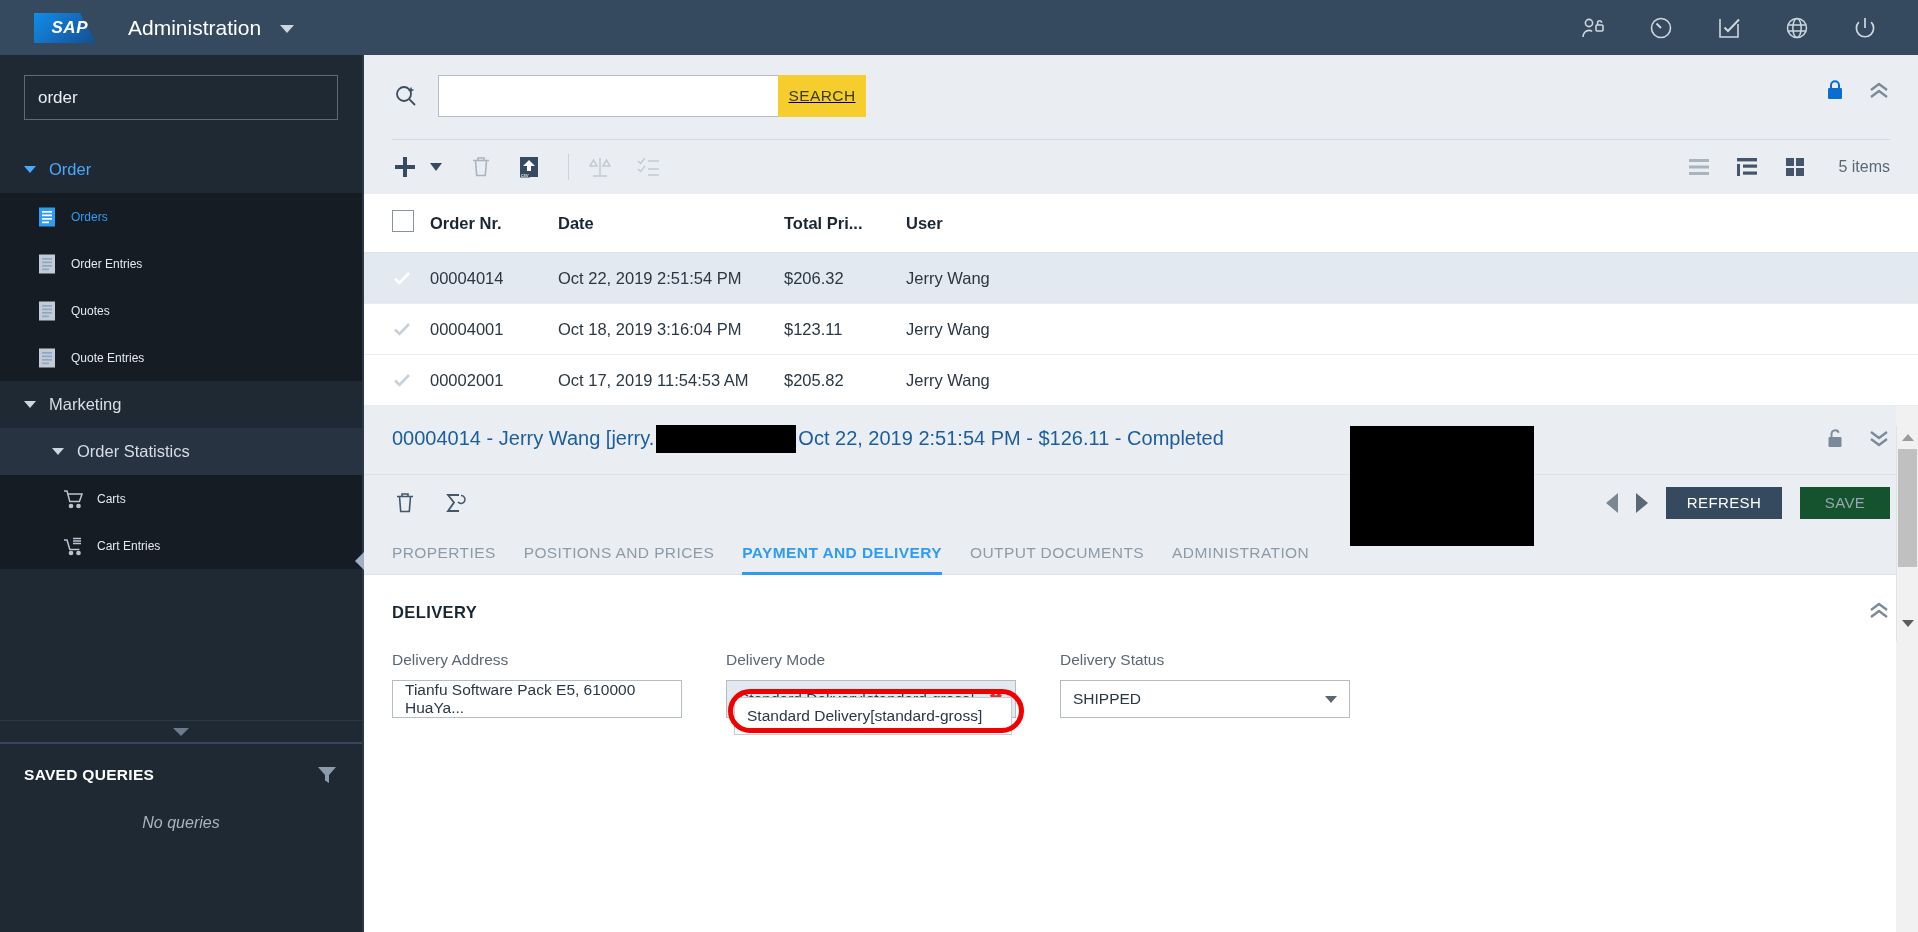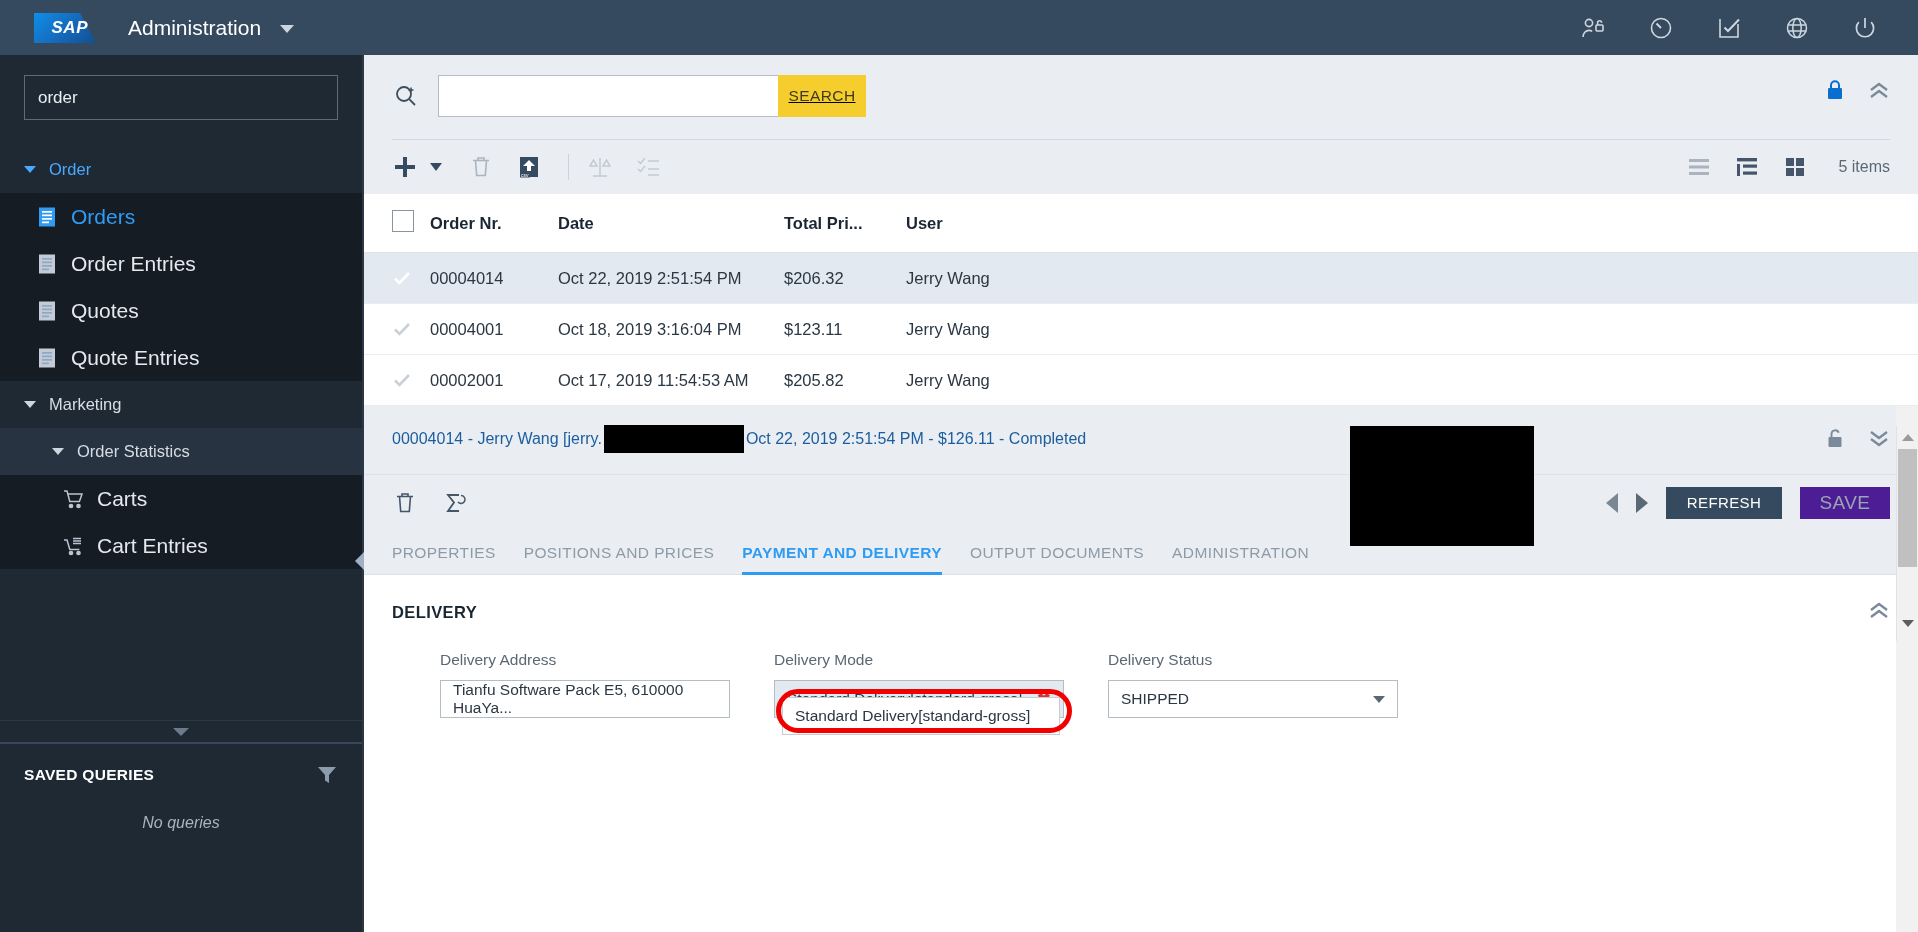--- a/index.html
+++ b/index.html
@@ -73,21 +73,21 @@
   .nav-group.lvl1 { padding-left: 52px; background: #273340; }
   .caret-down {
     width: 0; height: 0; margin-right: 13px;
     border-left: 6px solid transparent; border-right: 6px solid transparent;
     border-top: 7px solid #cdd6de;
   }
   .nav-group.accent .caret-down { border-top-color: #4aa8ff; }
   .nav-sub { background: #151c24; }
   .nav-item {
     display: flex; align-items: center; height: 47px;
-    padding-left: 36px; color: #e3e9ef; font-size: 21px; cursor: pointer;
+    padding-left: 36px; color: #e3e9ef; font-size: 12px; cursor: pointer;
   }
   .nav-item.deep { padding-left: 62px; }
   .nav-item.active { color: #2f9cf4; }
   .nav-ico { width: 22px; height: 22px; margin-right: 13px; flex:0 0 22px; }
   .nav-ico svg { display:block; }
   .side-spacer { flex: 1; background: #1f2933; }
   .side-collapse {
     height: 22px; background: #1f2933; border-top: 1px solid #2b3947;
     display: flex; align-items: center; justify-content: center;
   }
@@ -198,21 +198,21 @@
   .vs-arrow i { width:0;height:0;border-left:6px solid transparent;border-right:6px solid transparent; }
   .vs-up i { border-bottom: 7px solid #9a9a9a; }
   .vs-dn i { border-top: 7px solid #5d5d5d; }
   .vs-thumb { background:#c0c0c0; height: 118px; margin: 1px 1px 0 1px; }
 
   
   .detail { flex: 1; background:#eaeef2; display:flex; flex-direction:column; min-height:0; position:relative; }
   .detail-title-row {
     display:flex; align-items:center; padding: 20px 28px 20px 28px; position:relative;
   }
-  .detail-title { color:#1b5d9e; font-size:16px; }
+  .detail-title { color:#1b5d9e; font-size:20px; }
   .detail-title .black-chunk {
     display:inline-block; background:#000; width:140px; height:28px;
     vertical-align: middle; margin: 0 2px; position:relative; top:-1px;
   }
   .detail-title-right {
     margin-left:auto; display:flex; align-items:center; gap: 24px;
   }
 
   .detail-toolbar {
     display:flex; align-items:center; padding: 0 28px; height: 56px;
@@ -222,22 +222,22 @@
   .dt-right { margin-left:auto; display:flex; align-items:center; gap: 18px; }
   .nav-arrow { width:0;height:0; cursor:pointer; }
   .nav-prev { border-top:10px solid transparent;border-bottom:10px solid transparent;border-right:12px solid #7a8793; }
   .nav-next { border-top:10px solid transparent;border-bottom:10px solid transparent;border-left:12px solid #5a6875; }
   .btn-refresh {
     background:#354a5f; color:#fff; border:none; height: 32px; width: 116px;
     font-size:15px; letter-spacing:.4px; cursor:pointer;
     font-family:"Liberation Sans", sans-serif;
   }
   .btn-save {
-    background:#4c1d95; color:#9aa6b2; border:none; height:32px; width: 90px;
-    font-size:19px; letter-spacing:.4px;
+    background:#14532d; color:#9aa6b2; border:none; height:32px; width: 90px;
+    font-size:15px; letter-spacing:.4px;
     font-family:"Liberation Sans", sans-serif;
   }
 
   .tabs { display:flex; padding: 0 28px; gap: 28px; border-bottom: 1px solid #dde2e7; }
   .tab {
     font-size: 15.5px; color:#8e9aa6; letter-spacing:.4px;
     padding: 14px 0 12px 0; cursor:pointer; position:relative;
   }
   .tab.active { color:#2f9cf4; font-weight: bold; }
   .tab.active:after {
@@ -246,21 +246,21 @@
   }
 
   .section {
     background:#fff; flex:1; padding: 26px 28px 0 28px; position:relative;
   }
   .section-head {
     display:flex; align-items:center; font-size:16.5px;
     font-weight: bold; color:#1a2733; letter-spacing:.4px;
   }
   .section-head .chev { margin-left:auto; }
-  .fields { display:flex; gap: 44px; margin-top: 28px; margin-left: 48px; }
+  .fields { display:flex; gap: 44px; margin-top: 28px; }
   .field { width: 290px; position: relative; }
   .field-label { font-size:15.5px; color:#5a6875; margin-bottom: 11px; }
   .field-input {
     height: 38px; border:1px solid #b4bcc4; background:#fff;
     display:flex; align-items:center; padding: 0 12px;
     font-size: 15.5px; color:#2b3743;
   }
   .field-input.filled { background:#e2e9f0; }
   .field-input .clear-x {
     margin-left:auto; color:#e03030; font-weight: bold; font-size: 17px; cursor:pointer;

